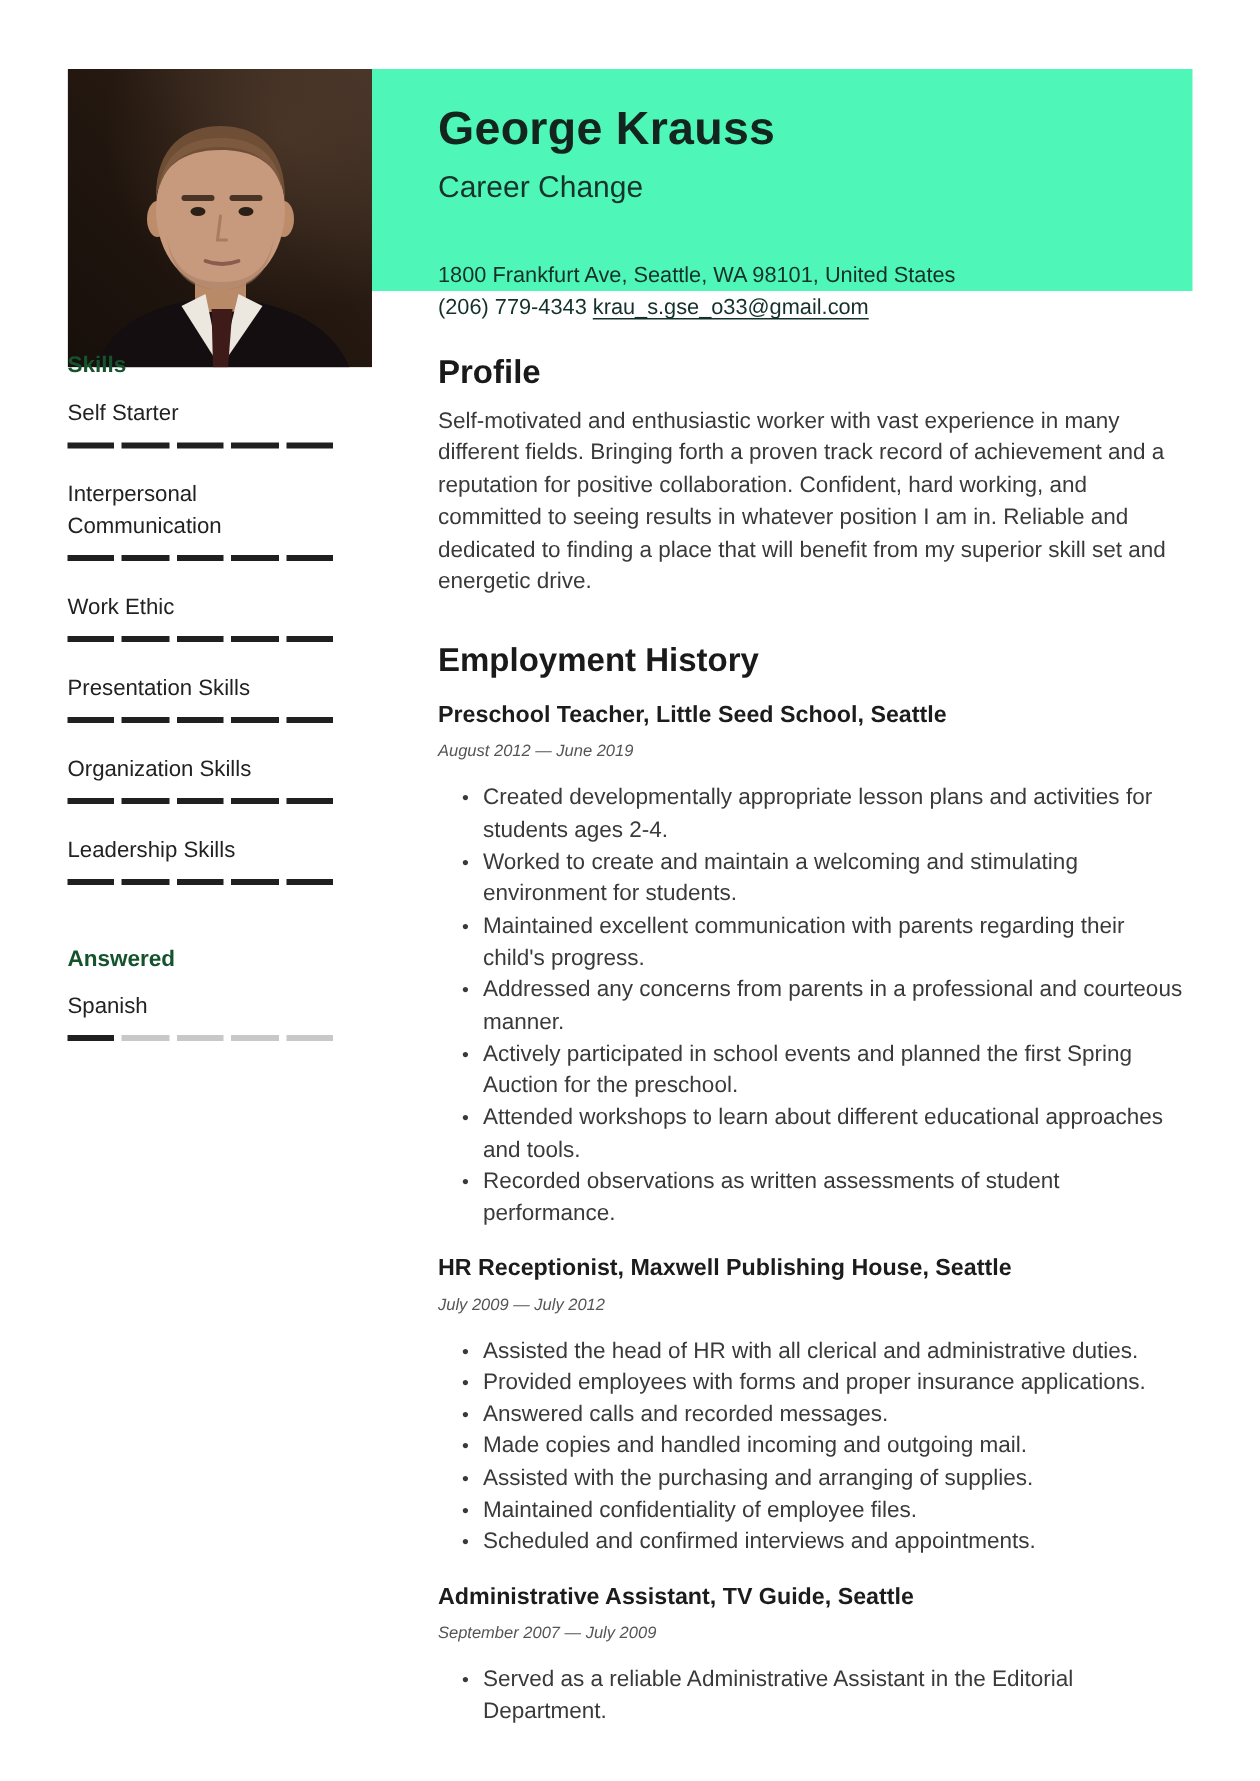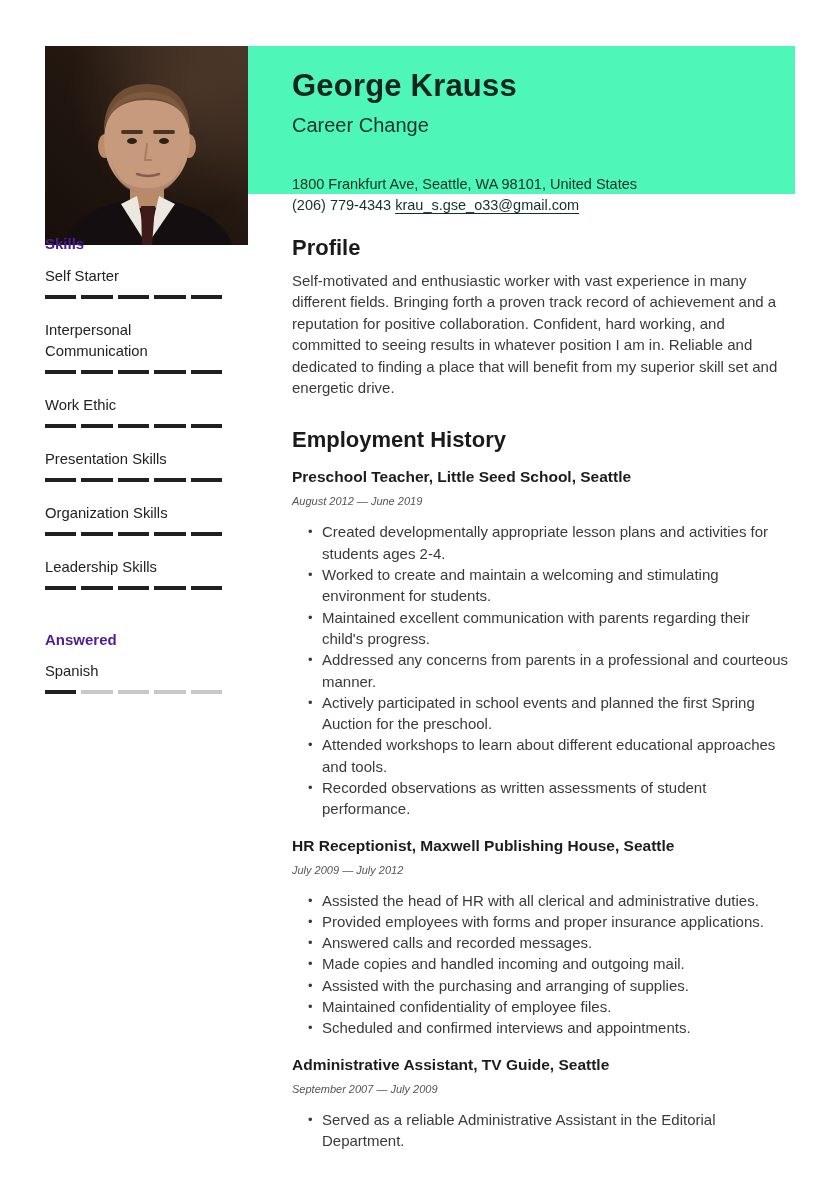--- a/index.html
+++ b/index.html
@@ -61,21 +61,21 @@
     display: flex;
     margin: 40px 45px 0 45px;
   }
   .sidebar { width: 247px; flex: 0 0 247px; }
   .main { flex: 1; }
 
   
   .side-heading {
     font-size: 15px;
     font-weight: bold;
-    color: #4c1d95;
+    color: #14532d;
     margin-bottom: 12px;
     line-height: 1.3;
   }
   .side-heading.languages { margin-top: 40px; }
   .skill-item { margin-bottom: 21px; width: 177px; }
   .skill-label {
     font-size: 14.8px;
     color: #222222;
     line-height: 21px;
   }

